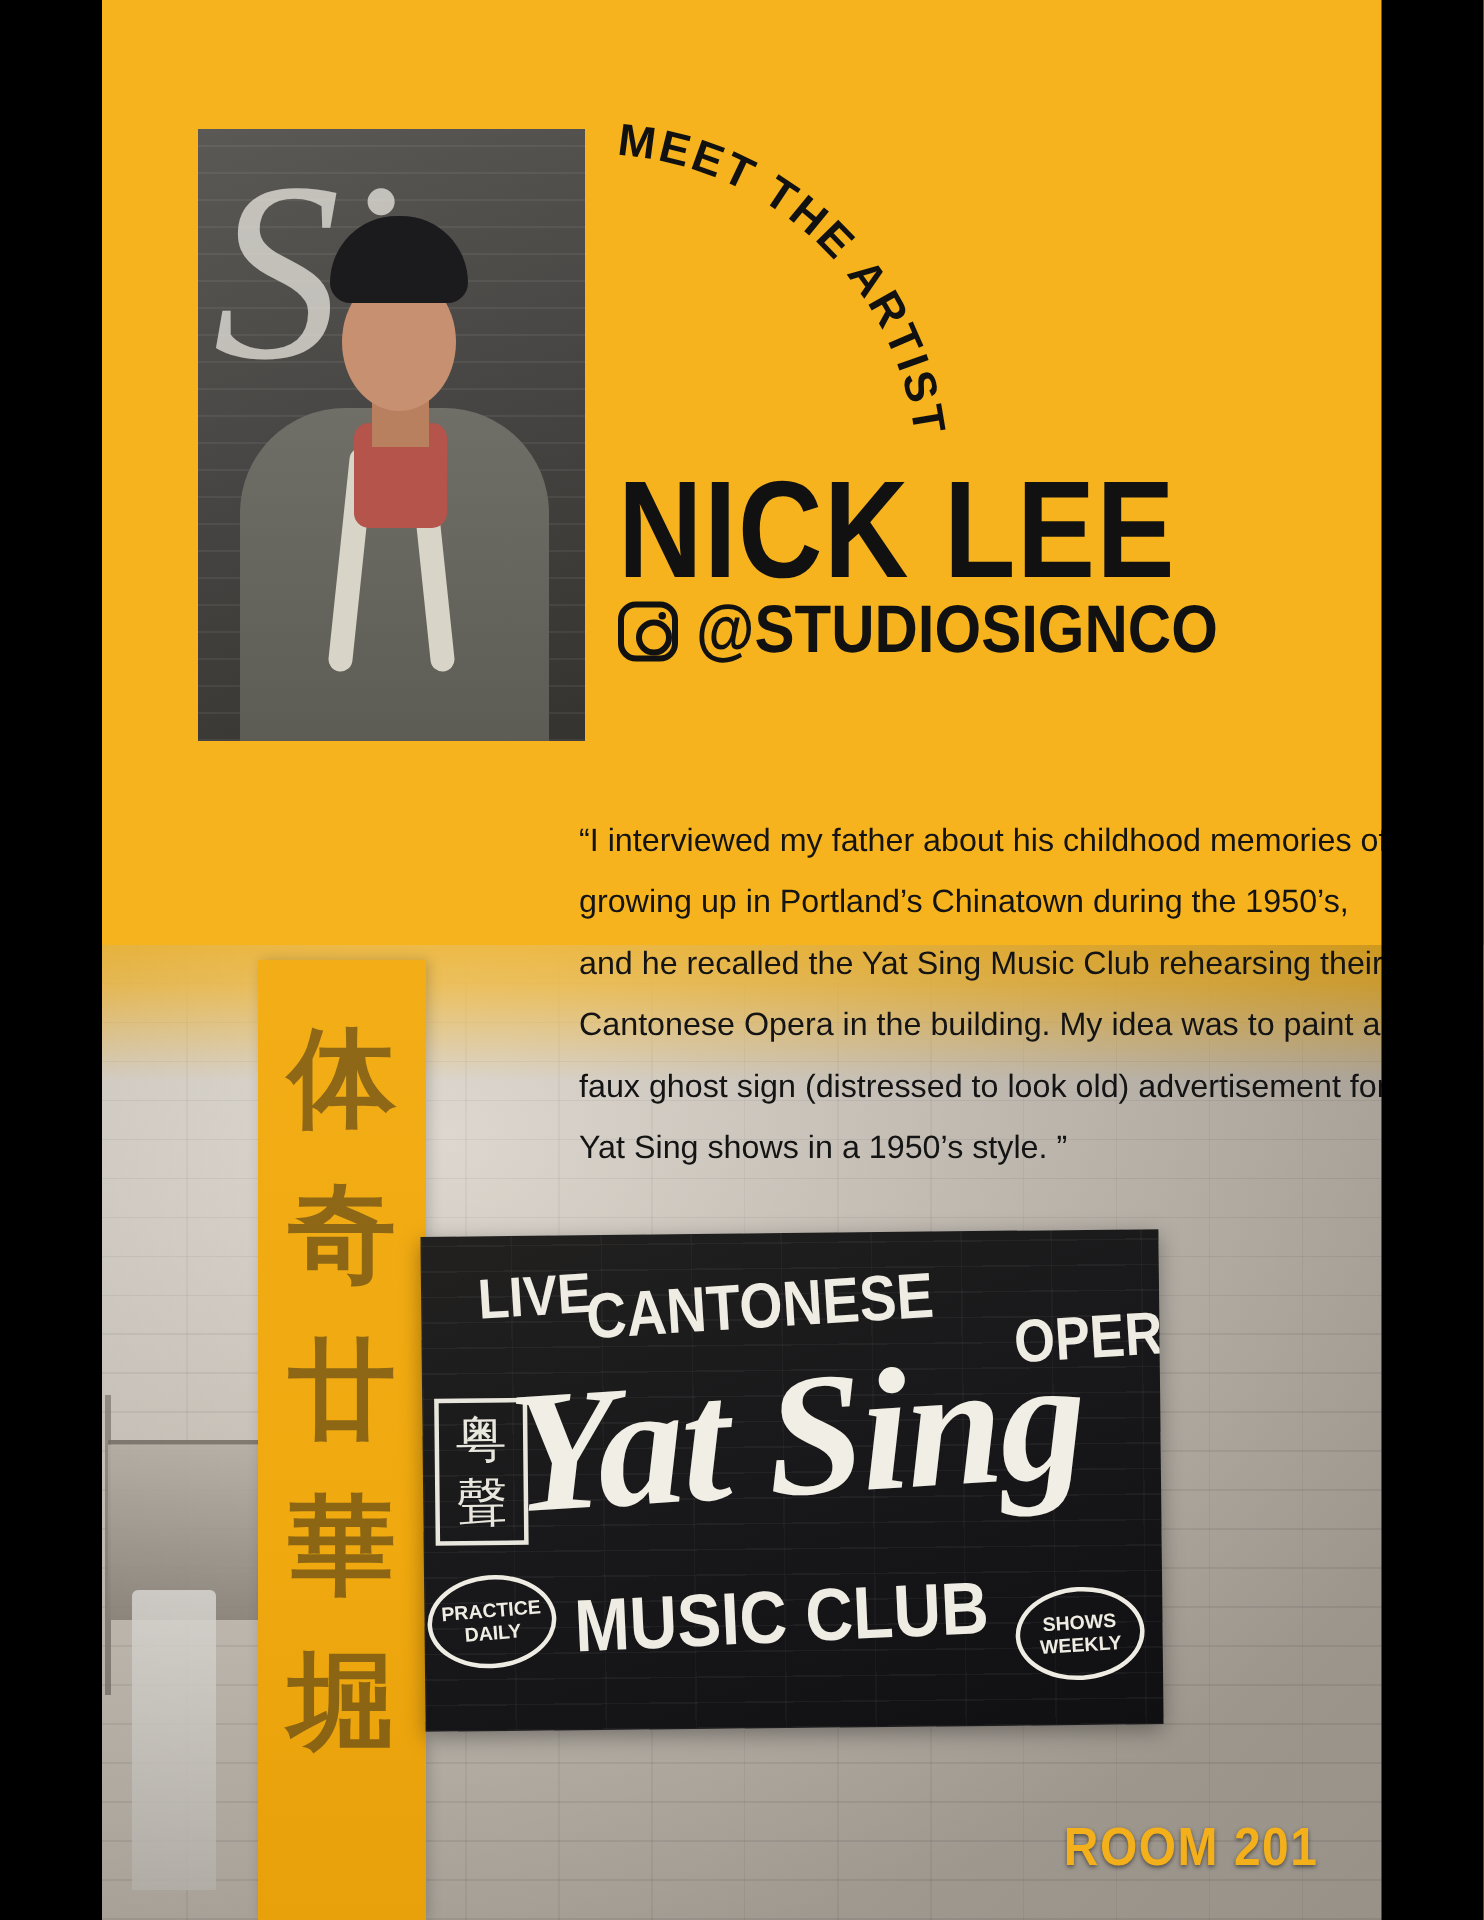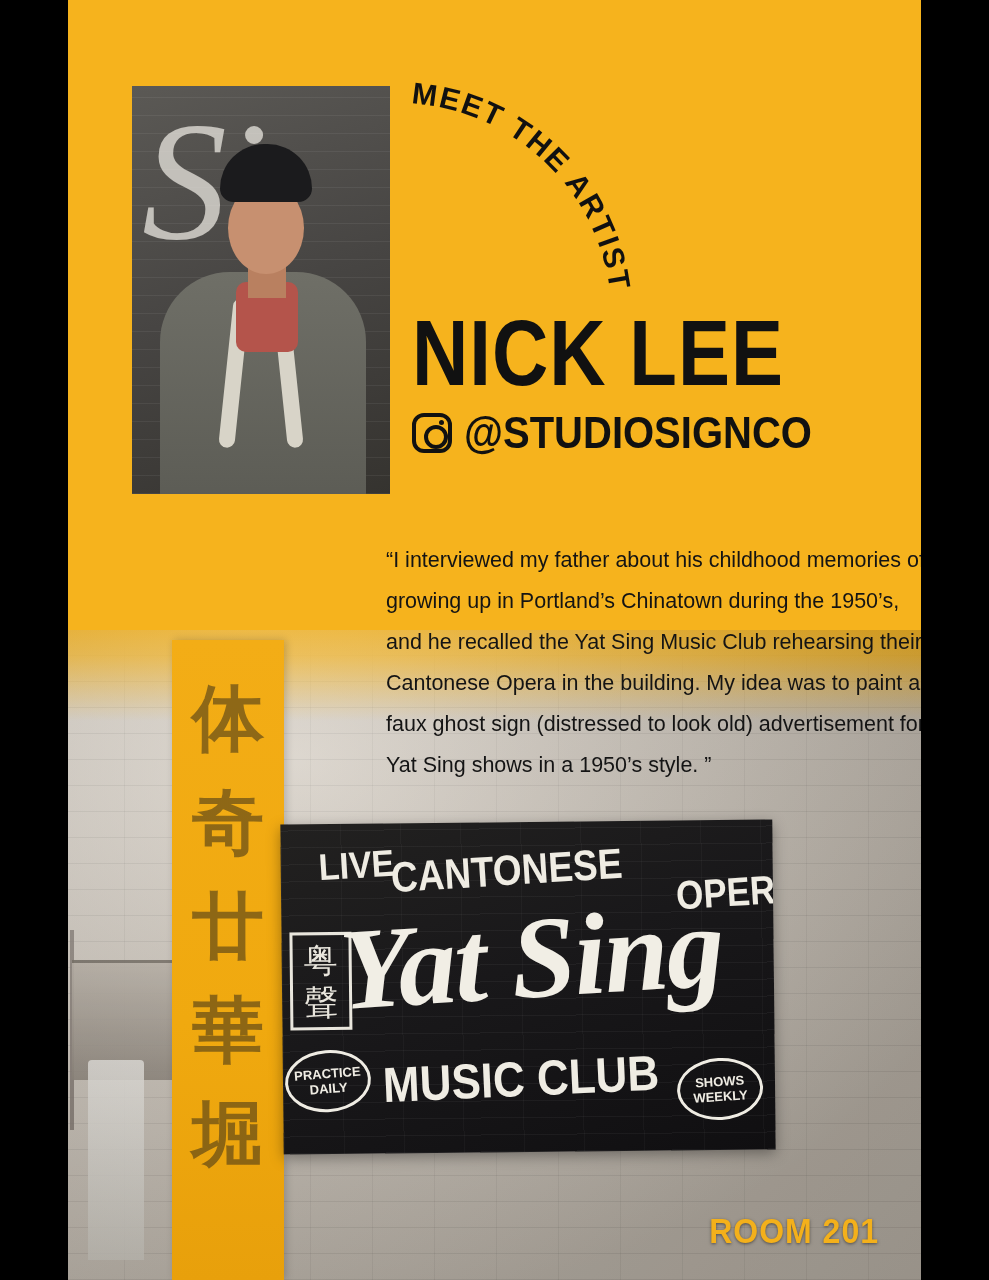--- a/index.html
+++ b/index.html
@@ -216,21 +216,21 @@
     font-weight: 700;
     font-size: 78px;
     letter-spacing: 1px;
     color: #111;
     transform: scaleY(1.18);
     transform-origin: left top;
   }
   .handle-row {
     position: absolute;
     left: 412px;
-    top: 410px;
+    top: 398px;
     z-index: 20;
     display: flex;
     align-items: center;
     gap: 12px;
     text-align: right;
   }
   .ig-icon {
     width: 40px; height: 40px;
     border: 4px solid #111;
     border-radius: 12px;

